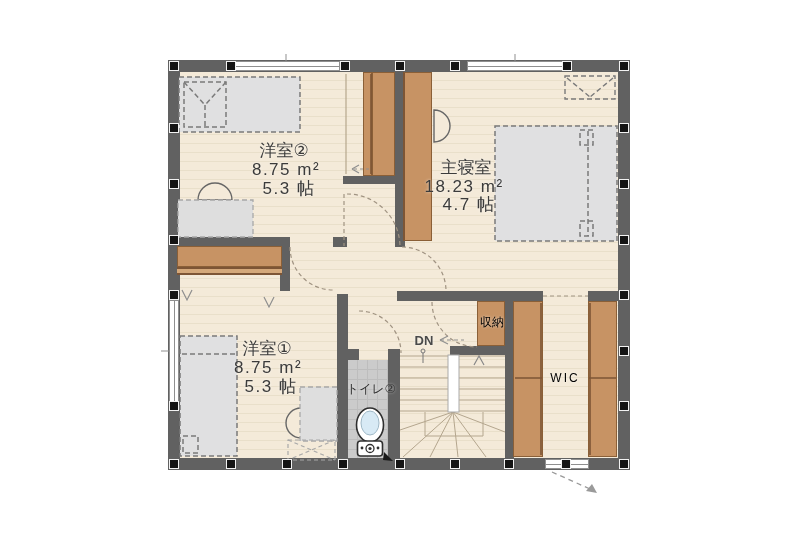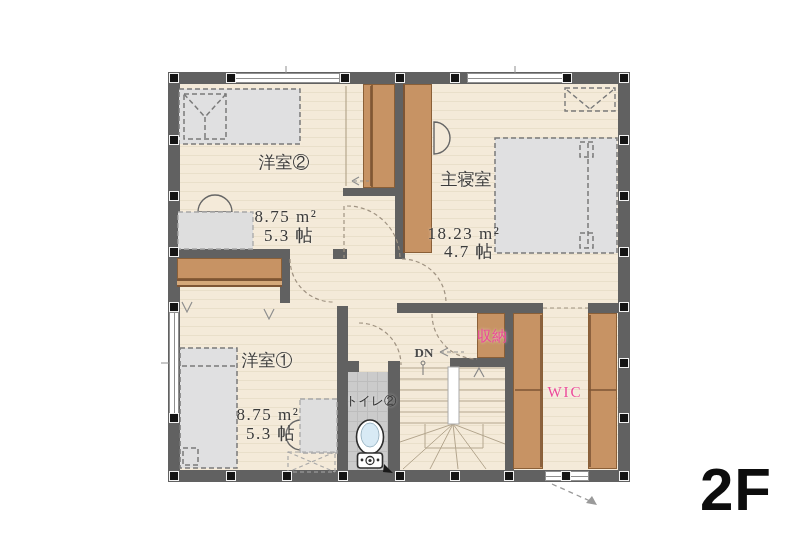--- a/index.html
+++ b/index.html
@@ -1,38 +1,38 @@
 <!DOCTYPE html>
 <html style="--background: #ffffff; --wall: #616161; --floor: #f4ead9; --closet-wood: #c79364; --furniture-gray: #e0e0e1; --toilet-floor: #cbcbcb;"><head>
 <meta charset="utf-8">
 <style>
   html,body{margin:0;padding:0;background:#fff;}
   #canvas{position:relative;width:800px;height:540px;background:var(--background,#fff);overflow:hidden;
           font-family:"Liberation Sans","DejaVu Sans",sans-serif;}
-  #plan{position:absolute;left:0;top:16px;width:800px;height:492px;font-family:Liberation Serif, serif;}
+  #plan{position:absolute;left:0;top:4px;width:800px;height:492px;}
   .floor{position:absolute;left:180px;top:68px;width:438px;height:386px;
          background:repeating-linear-gradient(to bottom,var(--floor,#f4ead9) 0 8px,#e9dfca 8px 9px);}
   .wall{position:absolute;background:var(--wall,#616161);}
   .post{position:absolute;width:10px;height:10px;background:#141414;border:1px solid #f2f2f2;box-sizing:border-box;}
   .window-h{position:absolute;background:#fff;border:1px solid #8f8f8f;box-sizing:border-box;}
   .window-h::after{content:"";position:absolute;left:0;right:0;top:50%;height:1px;background:#8f8f8f;}
   .window-v{position:absolute;background:#fff;border:1px solid #8f8f8f;box-sizing:border-box;}
   .window-v::after{content:"";position:absolute;top:0;bottom:0;left:50%;width:1px;background:#8f8f8f;}
   .wood{position:absolute;background:var(--closet-wood,#c79364);border:1px solid #8a5f37;box-sizing:border-box;}
   .wood .rail{position:absolute;top:0;bottom:0;width:2px;background:#8a5f37;}
   .slide-strip{position:absolute;background:#d4a87a;border-top:2px solid #7d5535;border-bottom:2px solid #7d5535;box-sizing:border-box;}
   .toilet-floor{position:absolute;left:348px;top:356px;width:40px;height:98px;background:var(--toilet-floor,#cbcbcb);
      background-image:repeating-linear-gradient(to right,transparent 0 9px,#bdbdbd 9px 10px),
                       repeating-linear-gradient(to bottom,transparent 0 9px,#bdbdbd 9px 10px);}
   svg.overlay{position:absolute;left:0;top:0;pointer-events:none;}
   .lbl{position:absolute;transform:translateX(-50%);white-space:nowrap;color:#3b3b3b;font-size:17px;
        text-shadow:0 0 3px rgba(255,255,255,.65);line-height:1.15;}
-  .lbl.num{letter-spacing:1.5px;margin-top:35px;}
+  .lbl.num{letter-spacing:1.5px;}
   .lbl.small{font-size:12.5px;color:#333;}
-  .lbl.mid{font-size:15px;color:#ec4899;}
+  .lbl.mid{font-size:12px;color:#000000;}
   .lbl.wic{letter-spacing:2px;font-weight:500;}
   .lbl.dn{font-size:13px;font-weight:600;color:#4a4a4a;}
   #floor-label{position:absolute;left:700px;top:455px;font-size:60px;font-weight:700;color:#0d0d0d;letter-spacing:1px;}
 </style>
 </head>
 <body>
 
 <div id="canvas">
   <div id="plan">
 
@@ -210,14 +210,13 @@
       <div class="post" style="left: 169px; top: 286px;"></div>
       <div class="post" style="left: 169px; top: 397px;"></div>
       <div class="post" style="left: 619px; top: 119px;"></div>
       <div class="post" style="left: 619px; top: 175px;"></div>
       <div class="post" style="left: 619px; top: 231px;"></div>
       <div class="post" style="left: 619px; top: 286px;"></div>
       <div class="post" style="left: 619px; top: 342px;"></div>
       <div class="post" style="left: 619px; top: 397px;"></div>
     </div>
 
-  <div id="floor-label">2F</div>
 </div>
 
 </body></html>

